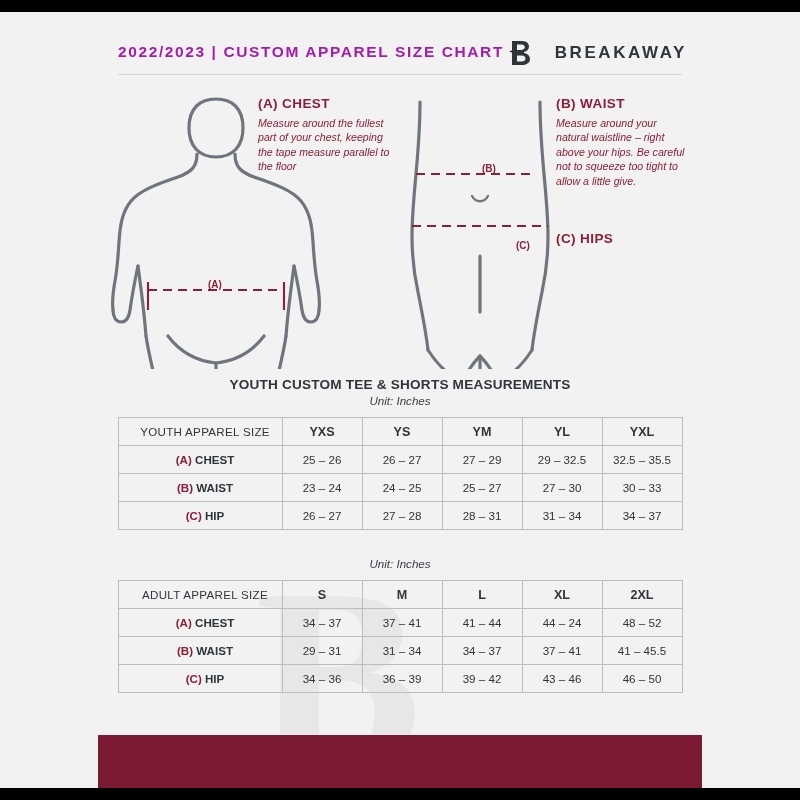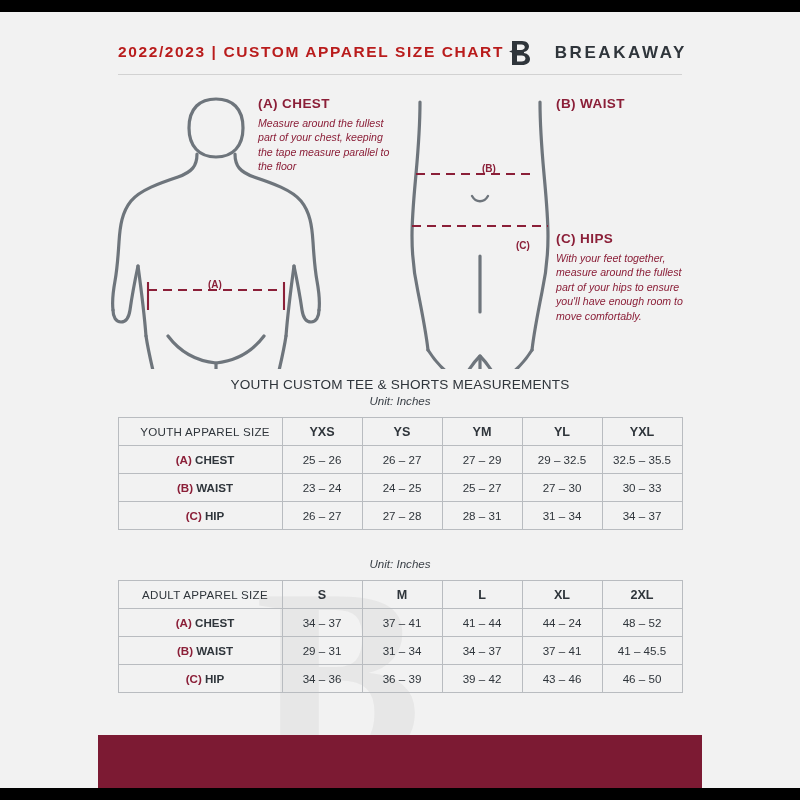--- a/index.html
+++ b/index.html
@@ -49,21 +49,21 @@
     width: 800px;
     height: 62px;
   }
   .header-title {
     position: absolute;
     left: 118px;
     top: 31px;
     font-size: 15.5px;
     font-weight: bold;
     letter-spacing: 1.6px;
-    color: #b91c1c;
+    color: #a21caf;
   }
   .brand {
     position: absolute;
     right: 113px;
     top: 28px;
     display: flex;
     align-items: center;
     gap: 24px;
   }
   .brand-mark {
@@ -120,21 +120,21 @@
     font-weight: bold;
     color: #8b1f38;
   }
   
   .table-block { position: absolute; left: 0; width: 800px; }
   .tb-1 { top: 365px; }
   .tb-2 { top: 543px; }
   .tbl-title {
     text-align: center;
     font-size: 13.6px;
-    font-weight: normal;
+    font-weight: bold;
     color: #2f353b;
     letter-spacing: 0.2px;
   }
   .tbl-unit {
     text-align: center;
     font-size: 11.6px;
     font-style: italic;
     color: #3b4148;
     margin-top: 2px;
   }
@@ -260,24 +260,24 @@
       <div class="dim-label" style="left:208px; top:205px;">(A)</div>
       <div class="dim-label" style="left:482px; top:89px;">(B)</div>
       <div class="dim-label" style="left:516px; top:166px;">(C)</div>
 
       <div class="callout c-chest">
         <div class="callout-title">(A) CHEST</div>
         <div class="callout-body">Measure around the fullest part of your chest, keeping the tape measure parallel to the floor</div>
       </div>
       <div class="callout c-waist">
         <div class="callout-title">(B) WAIST</div>
+        <div class="callout-body">Measure around your natural waistline – right above your hips. Be careful not to squeeze too tight to allow a little give.</div>
       </div>
       <div class="callout c-hips">
         <div class="callout-title">(C) HIPS</div>
-        <div class="callout-body">With your feet together, measure around the fullest part of your hips to ensure you'll have enough room to move comfortably.</div>
       </div>
     </div>
 
     <div class="table-block tb-1">
       <div class="tbl-title">YOUTH CUSTOM TEE &amp; SHORTS MEASUREMENTS</div>
       <div class="tbl-unit">Unit: Inches</div>
       <table>
         <colgroup>
           <col class="lbl">
             <col class="val">

